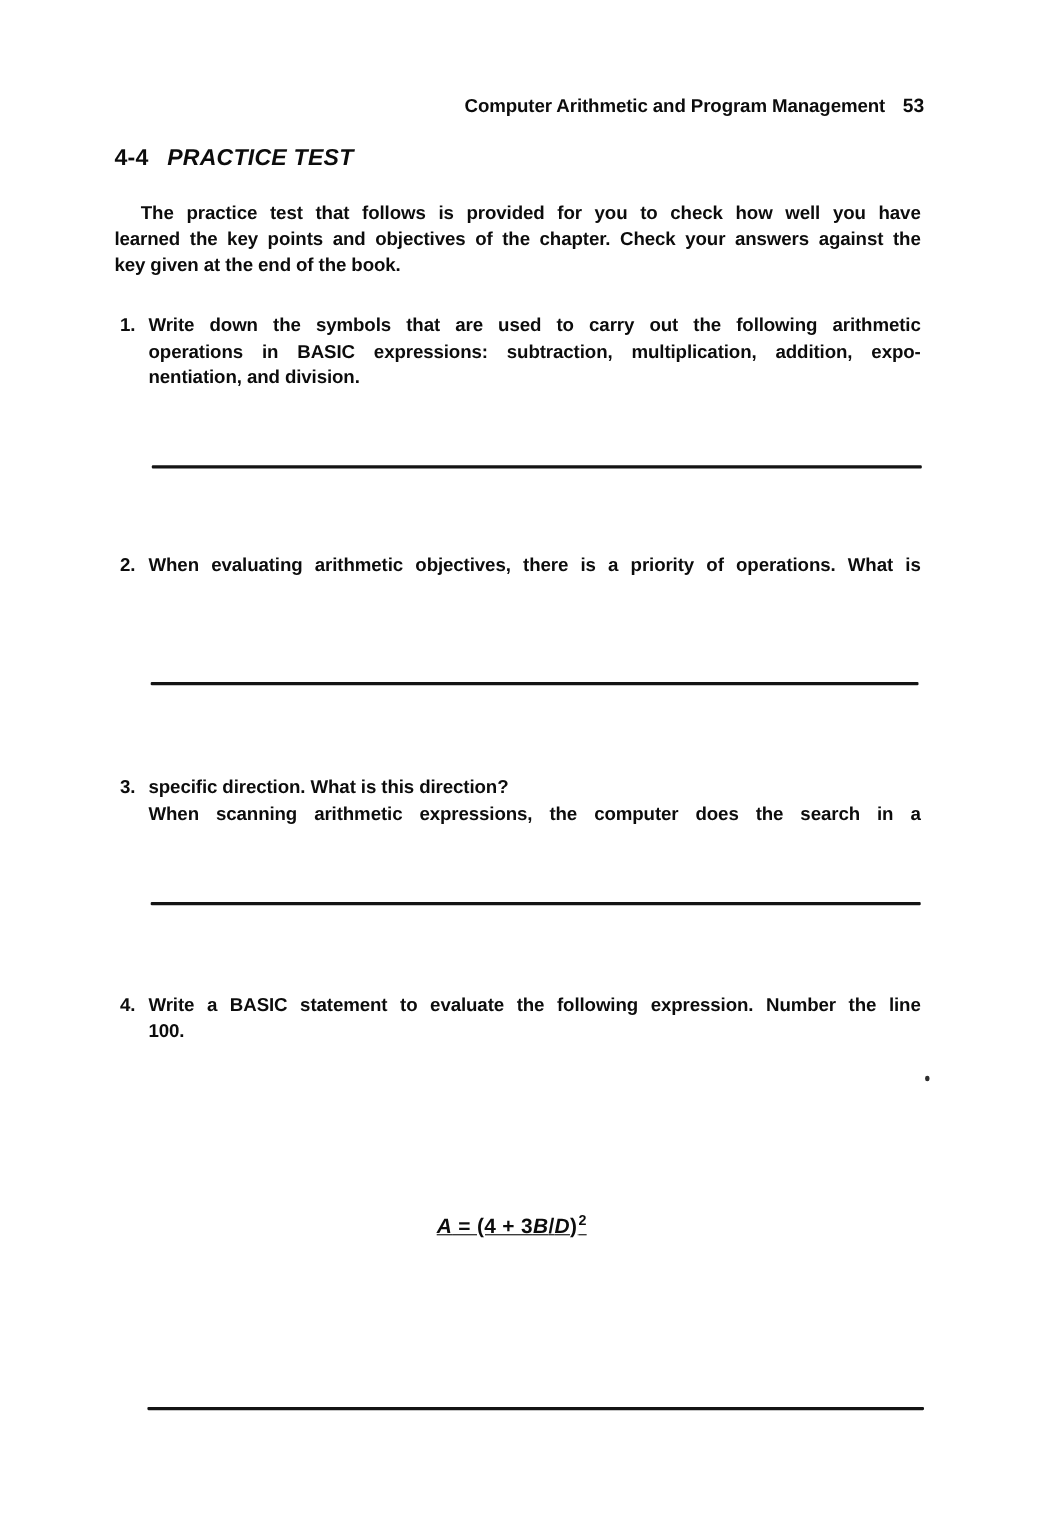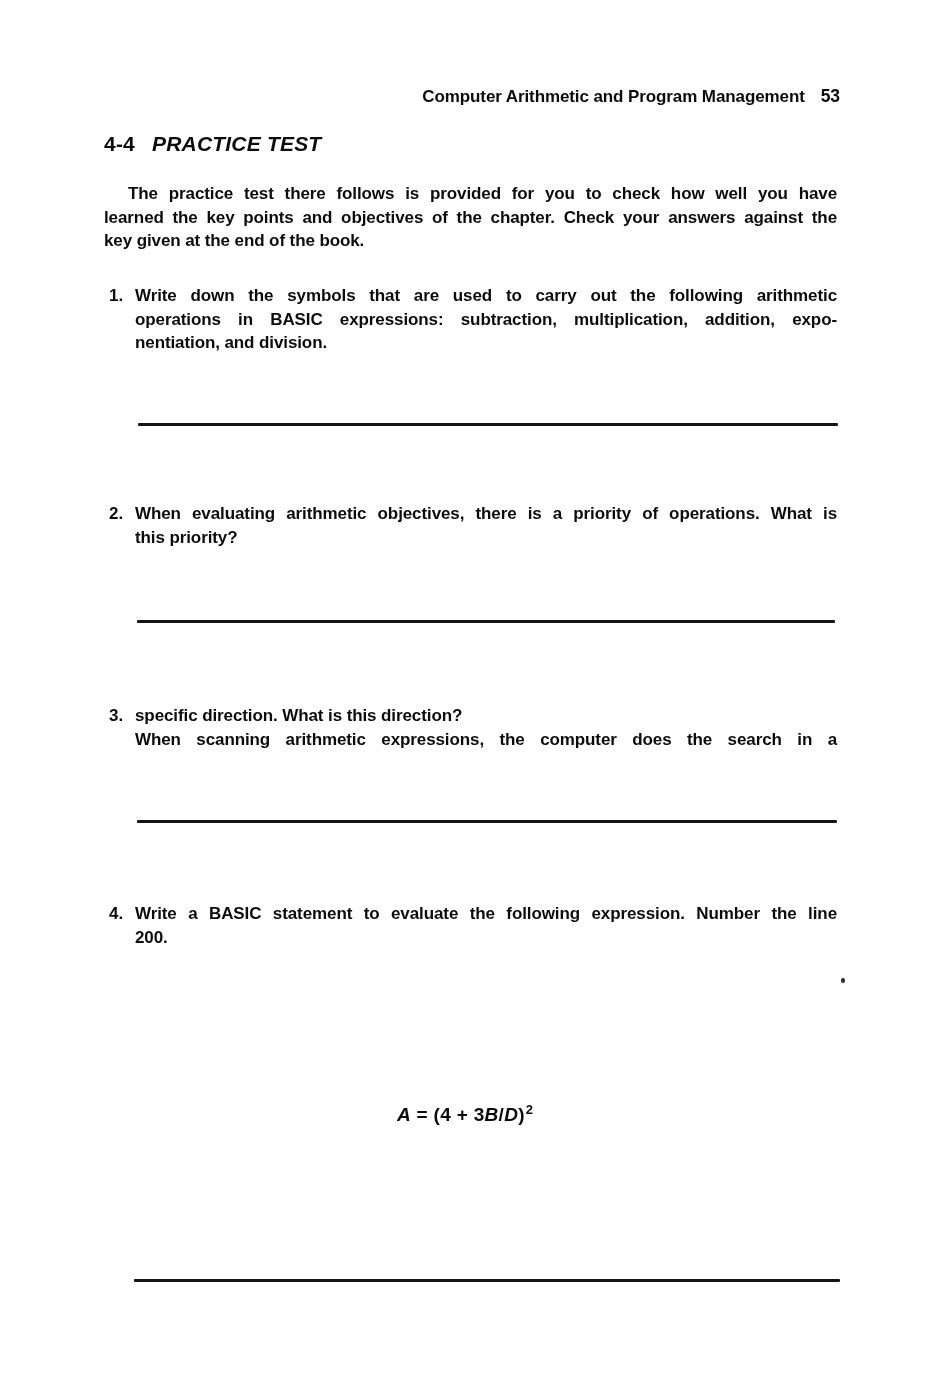--- a/index.html
+++ b/index.html
@@ -101,20 +101,21 @@
 
   
   .formula {
     position: absolute;
     top: 1102px;
     left: 397px;
     font-size: 19px;
     font-weight: bold;
     letter-spacing: 0.3px;
     white-space: nowrap;
+    text-decoration: underline;
   }
   .formula .it { font-style: italic; }
   .formula .sup {
     font-size: 13px;
     vertical-align: 7px;
     margin-left: 1px;
   }
 
   
   .speck {
@@ -134,58 +135,57 @@
 
   <div class="running-header">
     <span>Computer Arithmetic and Program Management</span><span class="pagenum">53</span>
   </div>
 
   <h1 class="section-heading">
     <span>4-4</span><span class="sect-title">PRACTICE TEST</span>
   </h1>
 
   <div class="intro-block">
-      <div class="jline fill">The practice test there follows is provided for you to check how well you have</div>
+      <div class="jline fill">The practice test that follows is provided for you to check how well you have</div>
       <div class="jline fill">learned the key points and objectives of the chapter. Check your answers against the</div>
       <div class="jline">key given at the end of the book.</div>
     </div>
 
   <div class="question q1">
     <span class="qnum">1.</span>
     <div class="qtext">
         <div class="jline fill">Write down the symbols that are used to carry out the following arithmetic</div>
         <div class="jline fill">operations in BASIC expressions: subtraction, multiplication, addition, expo-</div>
         <div class="jline">nentiation, and division.</div>
       </div>
   </div>
   <div class="answer-line al1" style="background: rgb(20, 20, 20);"></div>
 
   <div class="question q2">
     <span class="qnum">2.</span>
     <div class="qtext">
         <div class="jline fill">When evaluating arithmetic objectives, there is a priority of operations. What is</div>
-        <div class="jline">this priority?</div>
       </div>
   </div>
   <div class="answer-line al2" style="background: rgb(20, 20, 20);"></div>
 
   <div class="question q3">
     <span class="qnum">3.</span>
     <div class="qtext">
         <div class="jline">specific direction. What is this direction?</div>
         <div class="jline fill">When scanning arithmetic expressions, the computer does the search in a</div>
       </div>
   </div>
   <div class="answer-line al3" style="background: rgb(20, 20, 20);"></div>
 
   <div class="question q4">
     <span class="qnum">4.</span>
     <div class="qtext">
         <div class="jline fill">Write a BASIC statement to evaluate the following expression. Number the line</div>
-        <div class="jline">200.</div>
+        <div class="jline">100.</div>
       </div>
   </div>
 
   <div class="speck"></div>
 
   <div class="formula"><span class="it">A</span><span> = (4 + 3</span><span class="it">B</span><span>/</span><span class="it">D</span><span>)</span><span class="sup">2</span></div>
 
   <div class="answer-line al4" style="background: rgb(20, 20, 20);"></div>
 
 </div>

